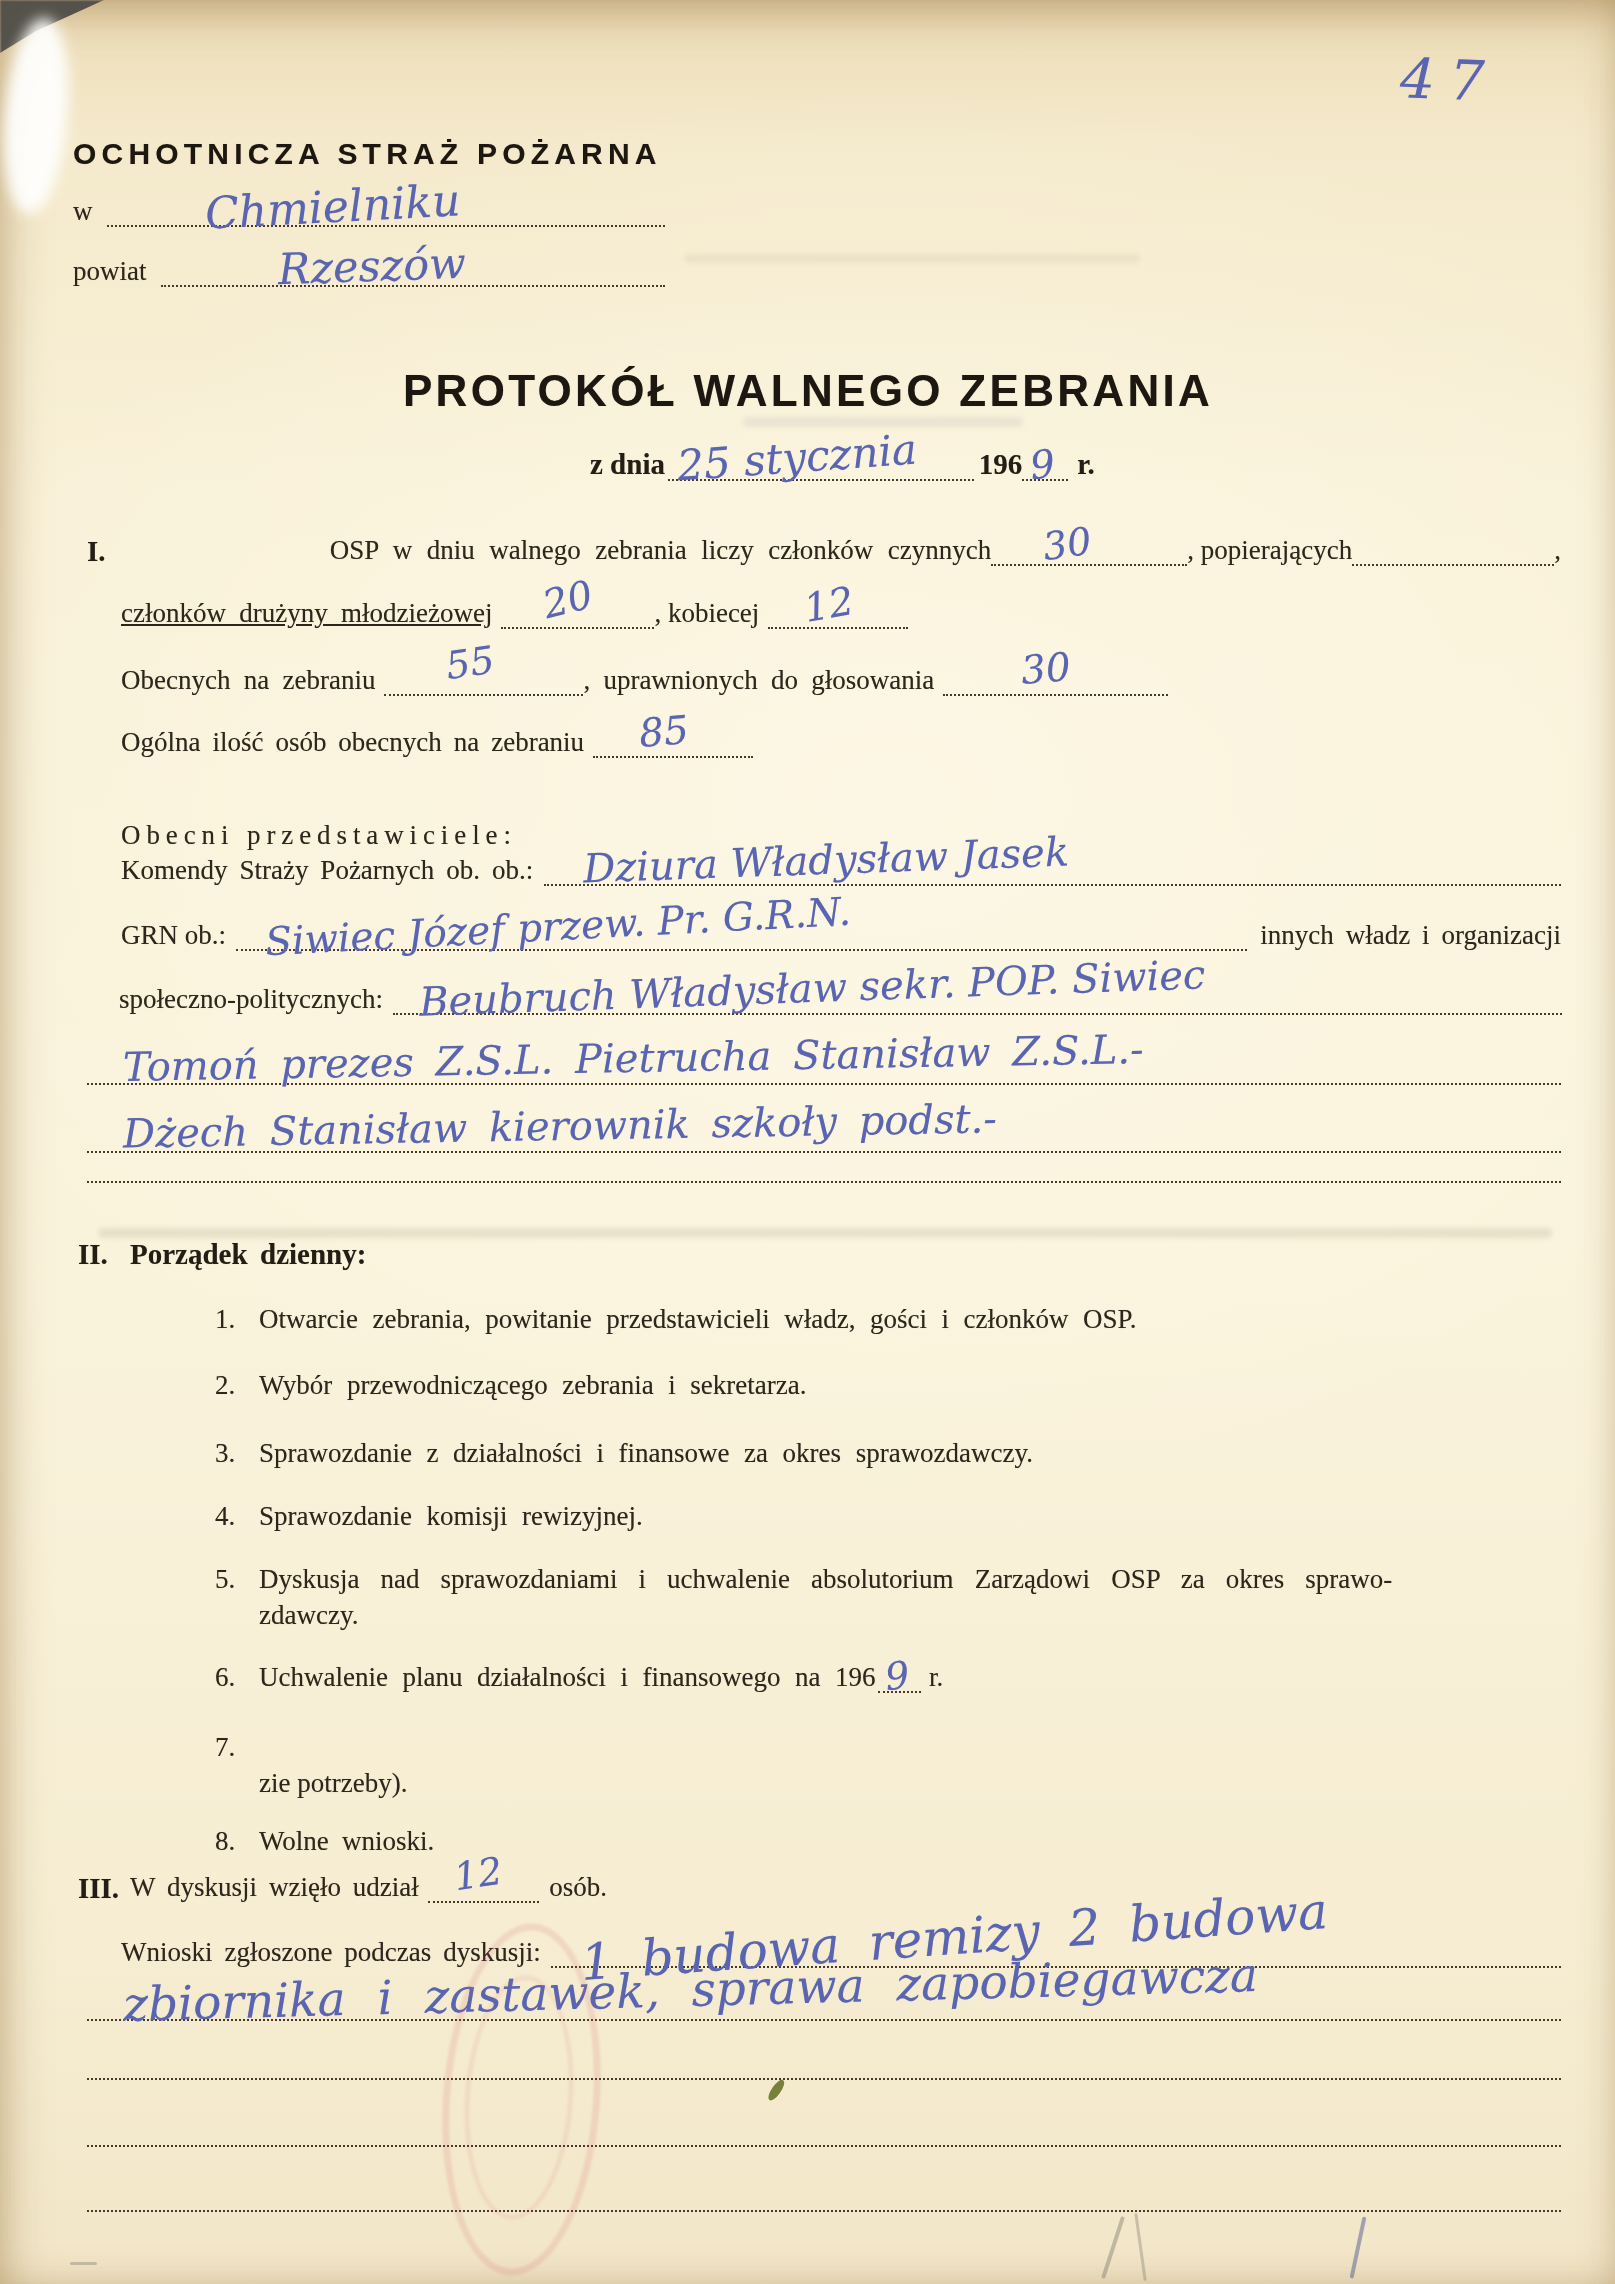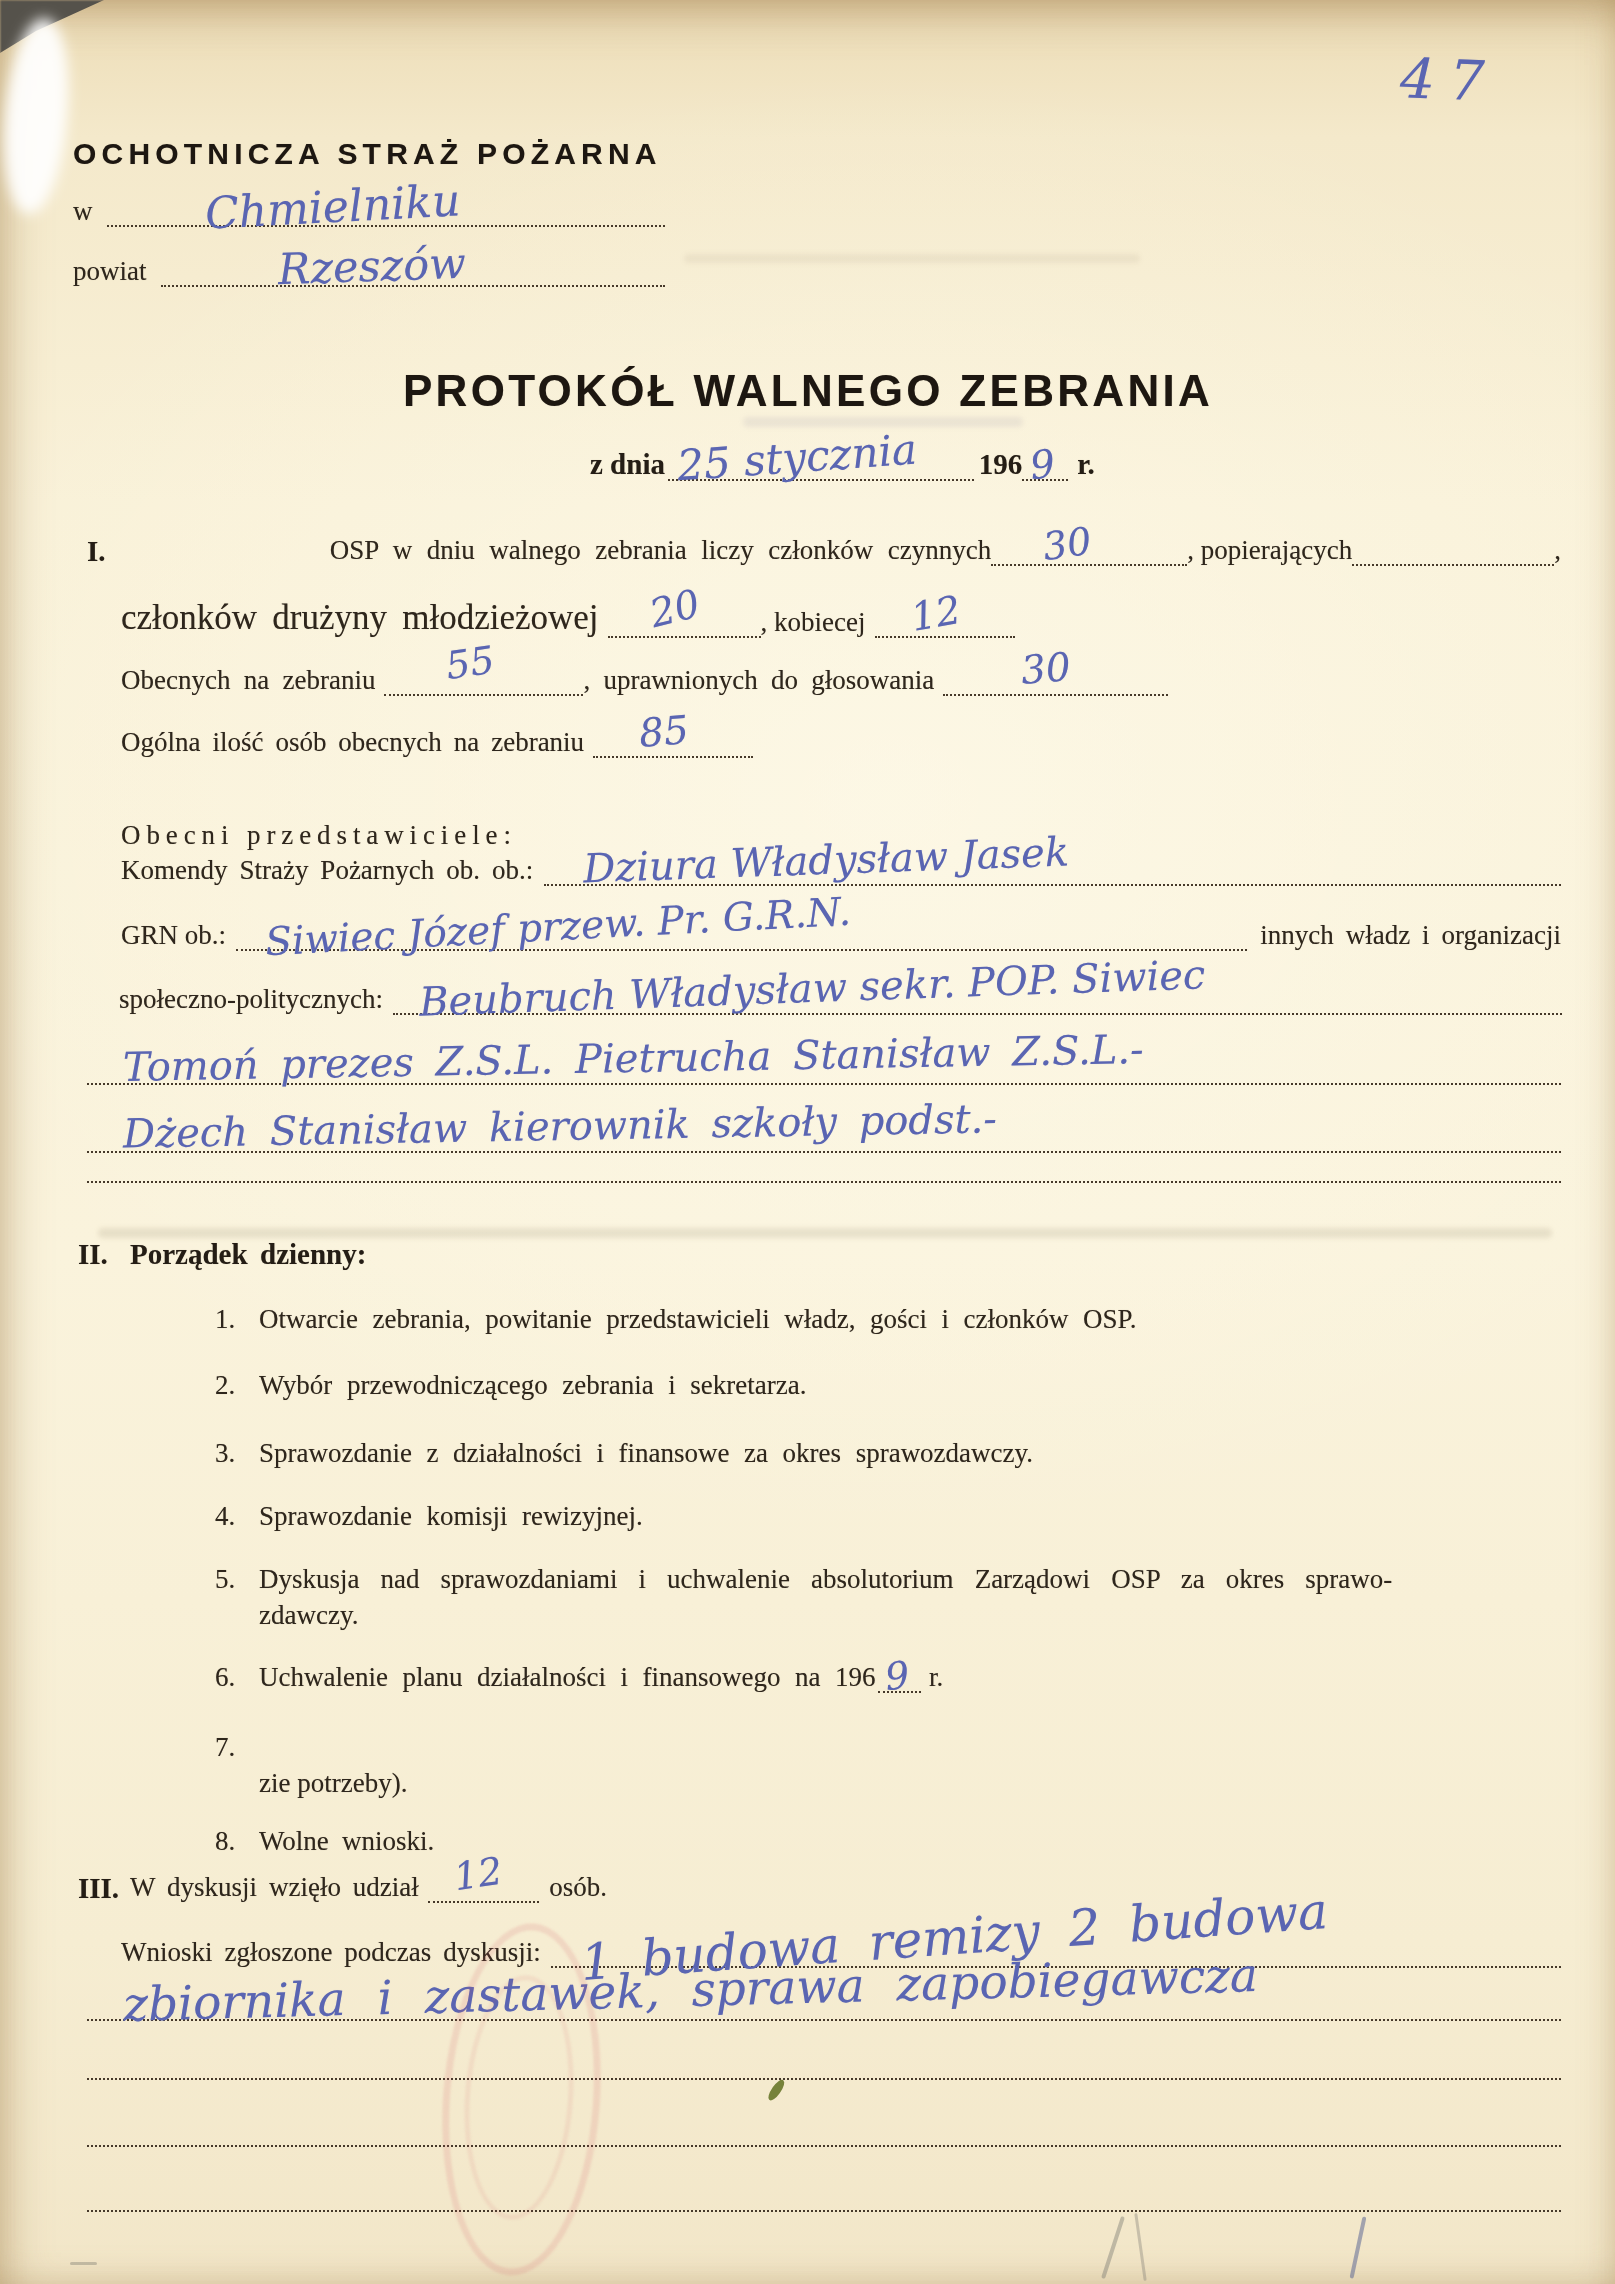--- a/index.html
+++ b/index.html
@@ -96,21 +96,21 @@
     </span>
     <span class="pl" style="position:static;font-size:27px;">, popierających</span>
     <span class="blank" style="width:202px;">
       <span class="hw" style="left:65px;bottom:19.6px;font-size:39px;transform:rotate(-10deg);"></span>
 
     </span>
     <span class="pl" style="position:static;font-size:27px;">,</span>
   </div>
 
   <div class="fline abs" style="left:121px;top:598px;">
-    <span class="pl" style="position:static;font-size:35px;word-spacing:6.5px;">członków drużyny młodzieżowej</span>
+    <span class="pl" style="position:static;font-size:27px;word-spacing:6.5px;text-decoration:underline;">członków drużyny młodzieżowej</span>
     <span class="blank" style="width:153px;margin-left:9px;">
       <span class="hw" style="left:42px;bottom:7.8px;font-size:39px;transform:rotate(-14deg);">20</span>
     </span>
     <span class="pl" style="position:static;font-size:27px;">, kobiecej</span>
     <span class="blank" style="width:140px;margin-left:9px;">
       <span class="hw" style="left:36px;bottom:2.6px;font-size:39px;transform:rotate(-10deg);">12</span>
     </span>
   </div>
 
   <div class="fline abs" style="left:121px;top:665px;justify-content:center;">

